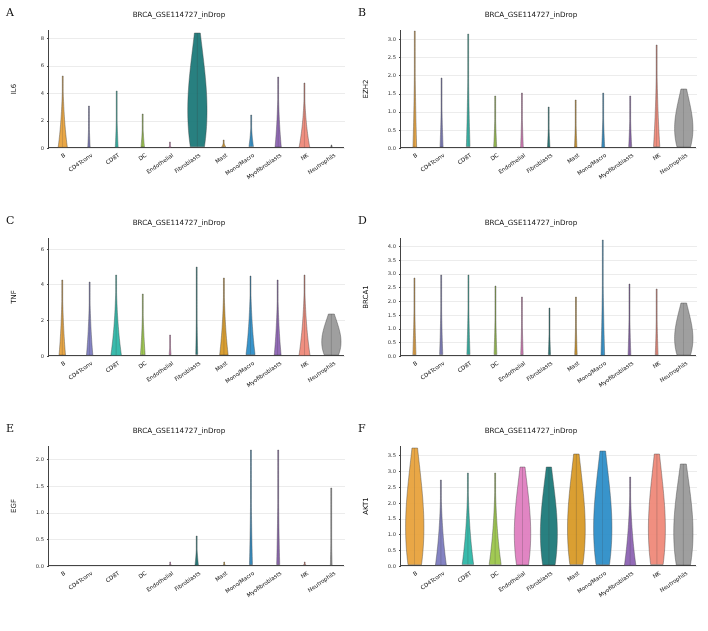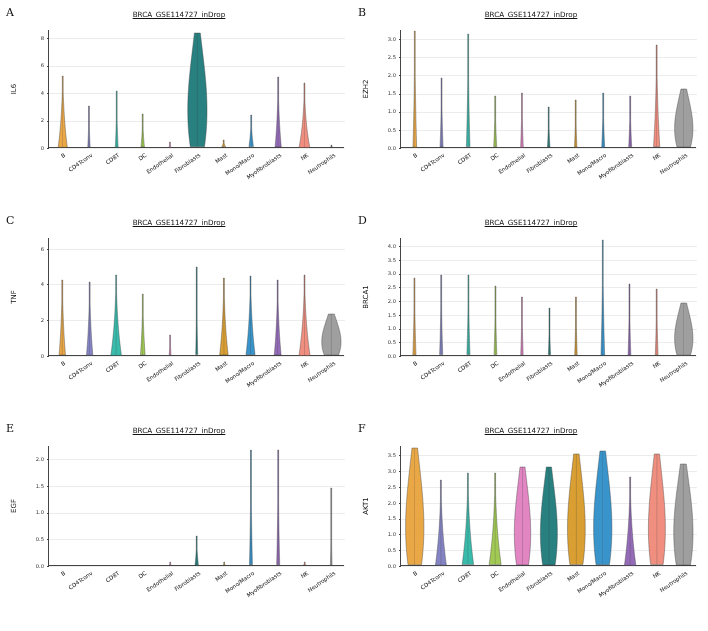--- a/index.html
+++ b/index.html
@@ -1,20 +1,20 @@
 <!DOCTYPE html>
 <html><head>
 <meta charset="utf-8">
 <style>
   html,body{margin:0;padding:0;background:#ffffff;}
   body{width:708px;height:631px;font-family:"DejaVu Sans",sans-serif;color:#222;position:relative;overflow:hidden;}
   .grid{position:absolute;inset:0;}
   .panel{position:absolute;box-sizing:border-box;}
   .panel-letter{position:absolute;font-size:11px;font-family:"DejaVu Serif",serif;color:#111;font-weight:400;}
-  .panel-title{position:absolute;font-size:7.2px;text-align:center;width:100%;color:#111;font-family:"DejaVu Sans",sans-serif;text-decoration:underline;}
+  .panel-title{position:absolute;font-size:7.2px;text-align:center;width:100%;color:#111;font-family:"DejaVu Sans",sans-serif;}
   .plotbox{position:absolute;box-sizing:border-box;border-left:0.8px solid #444;border-bottom:0.8px solid #444;}
   .ylabel{position:absolute;font-size:7px;color:#111;transform-origin:left top;white-space:nowrap;}
   .ytick{position:absolute;font-size:5.2px;color:#333;text-align:right;white-space:nowrap;}
   .ytickline{position:absolute;height:0.6px;background:#ececec;}
   .tickmark{position:absolute;width:2.5px;height:0.6px;background:#444;}
   .xtick{position:absolute;font-size:5.6px;color:#111;white-space:nowrap;transform-origin:right top;transform:rotate(-35deg);text-align:right;}
   .violin-wrap{position:absolute;bottom:0;}
   .vsvg{display:block;overflow:visible;}
 </style>
 </head>

